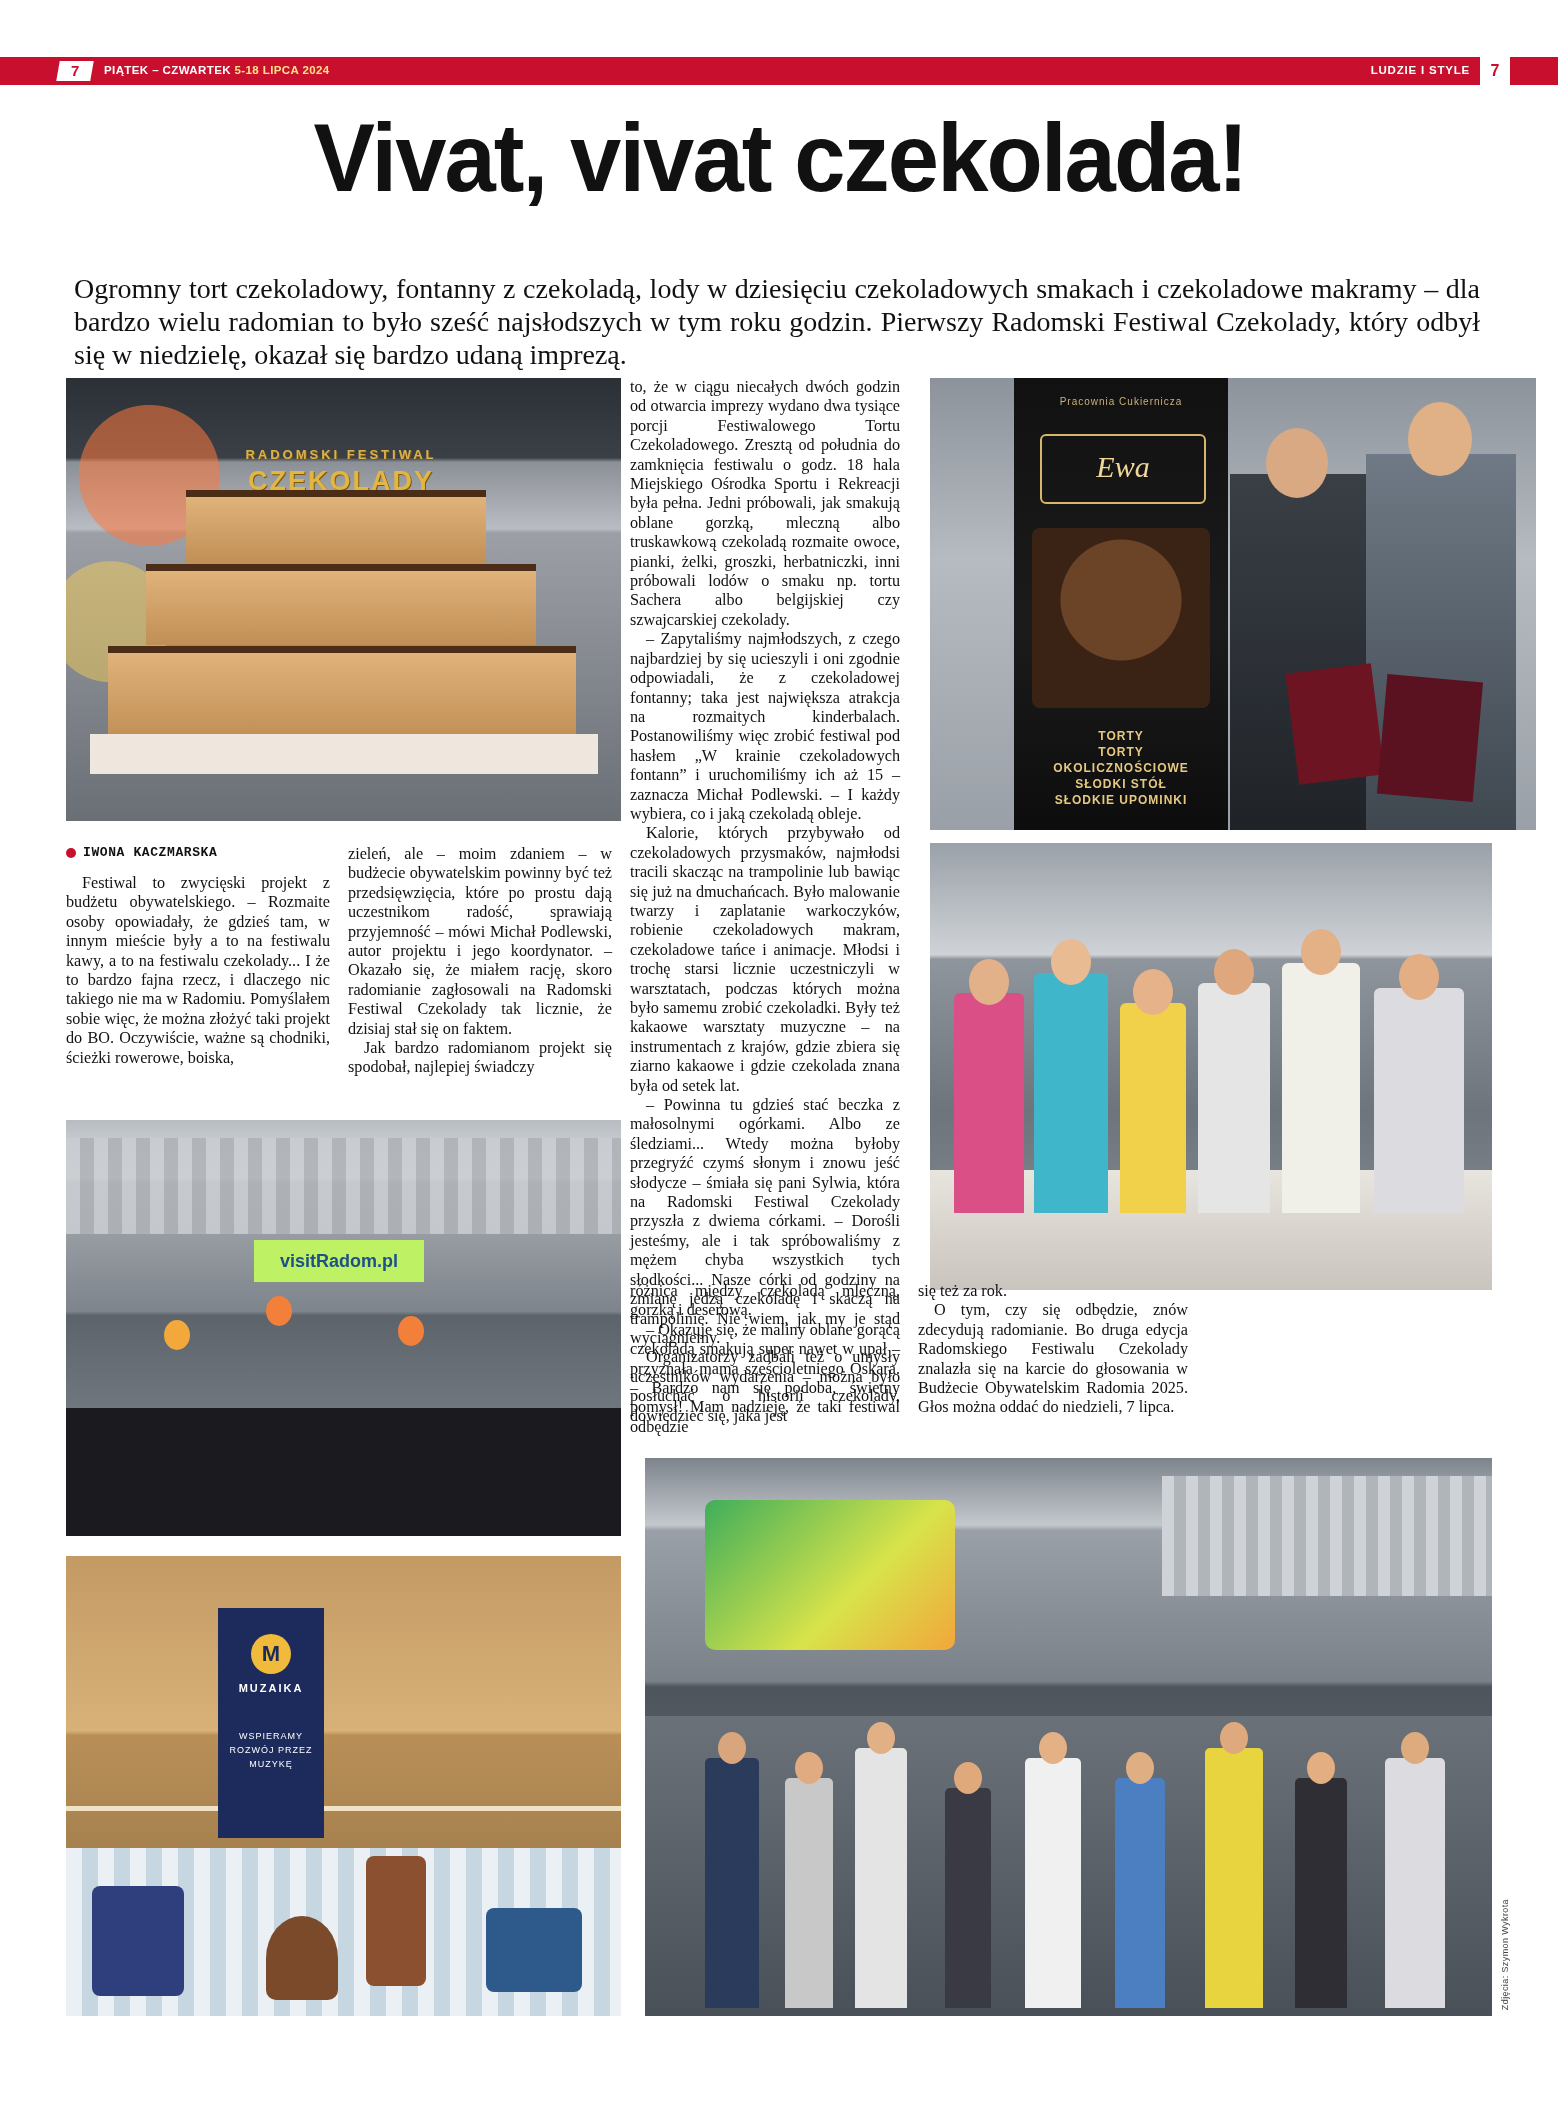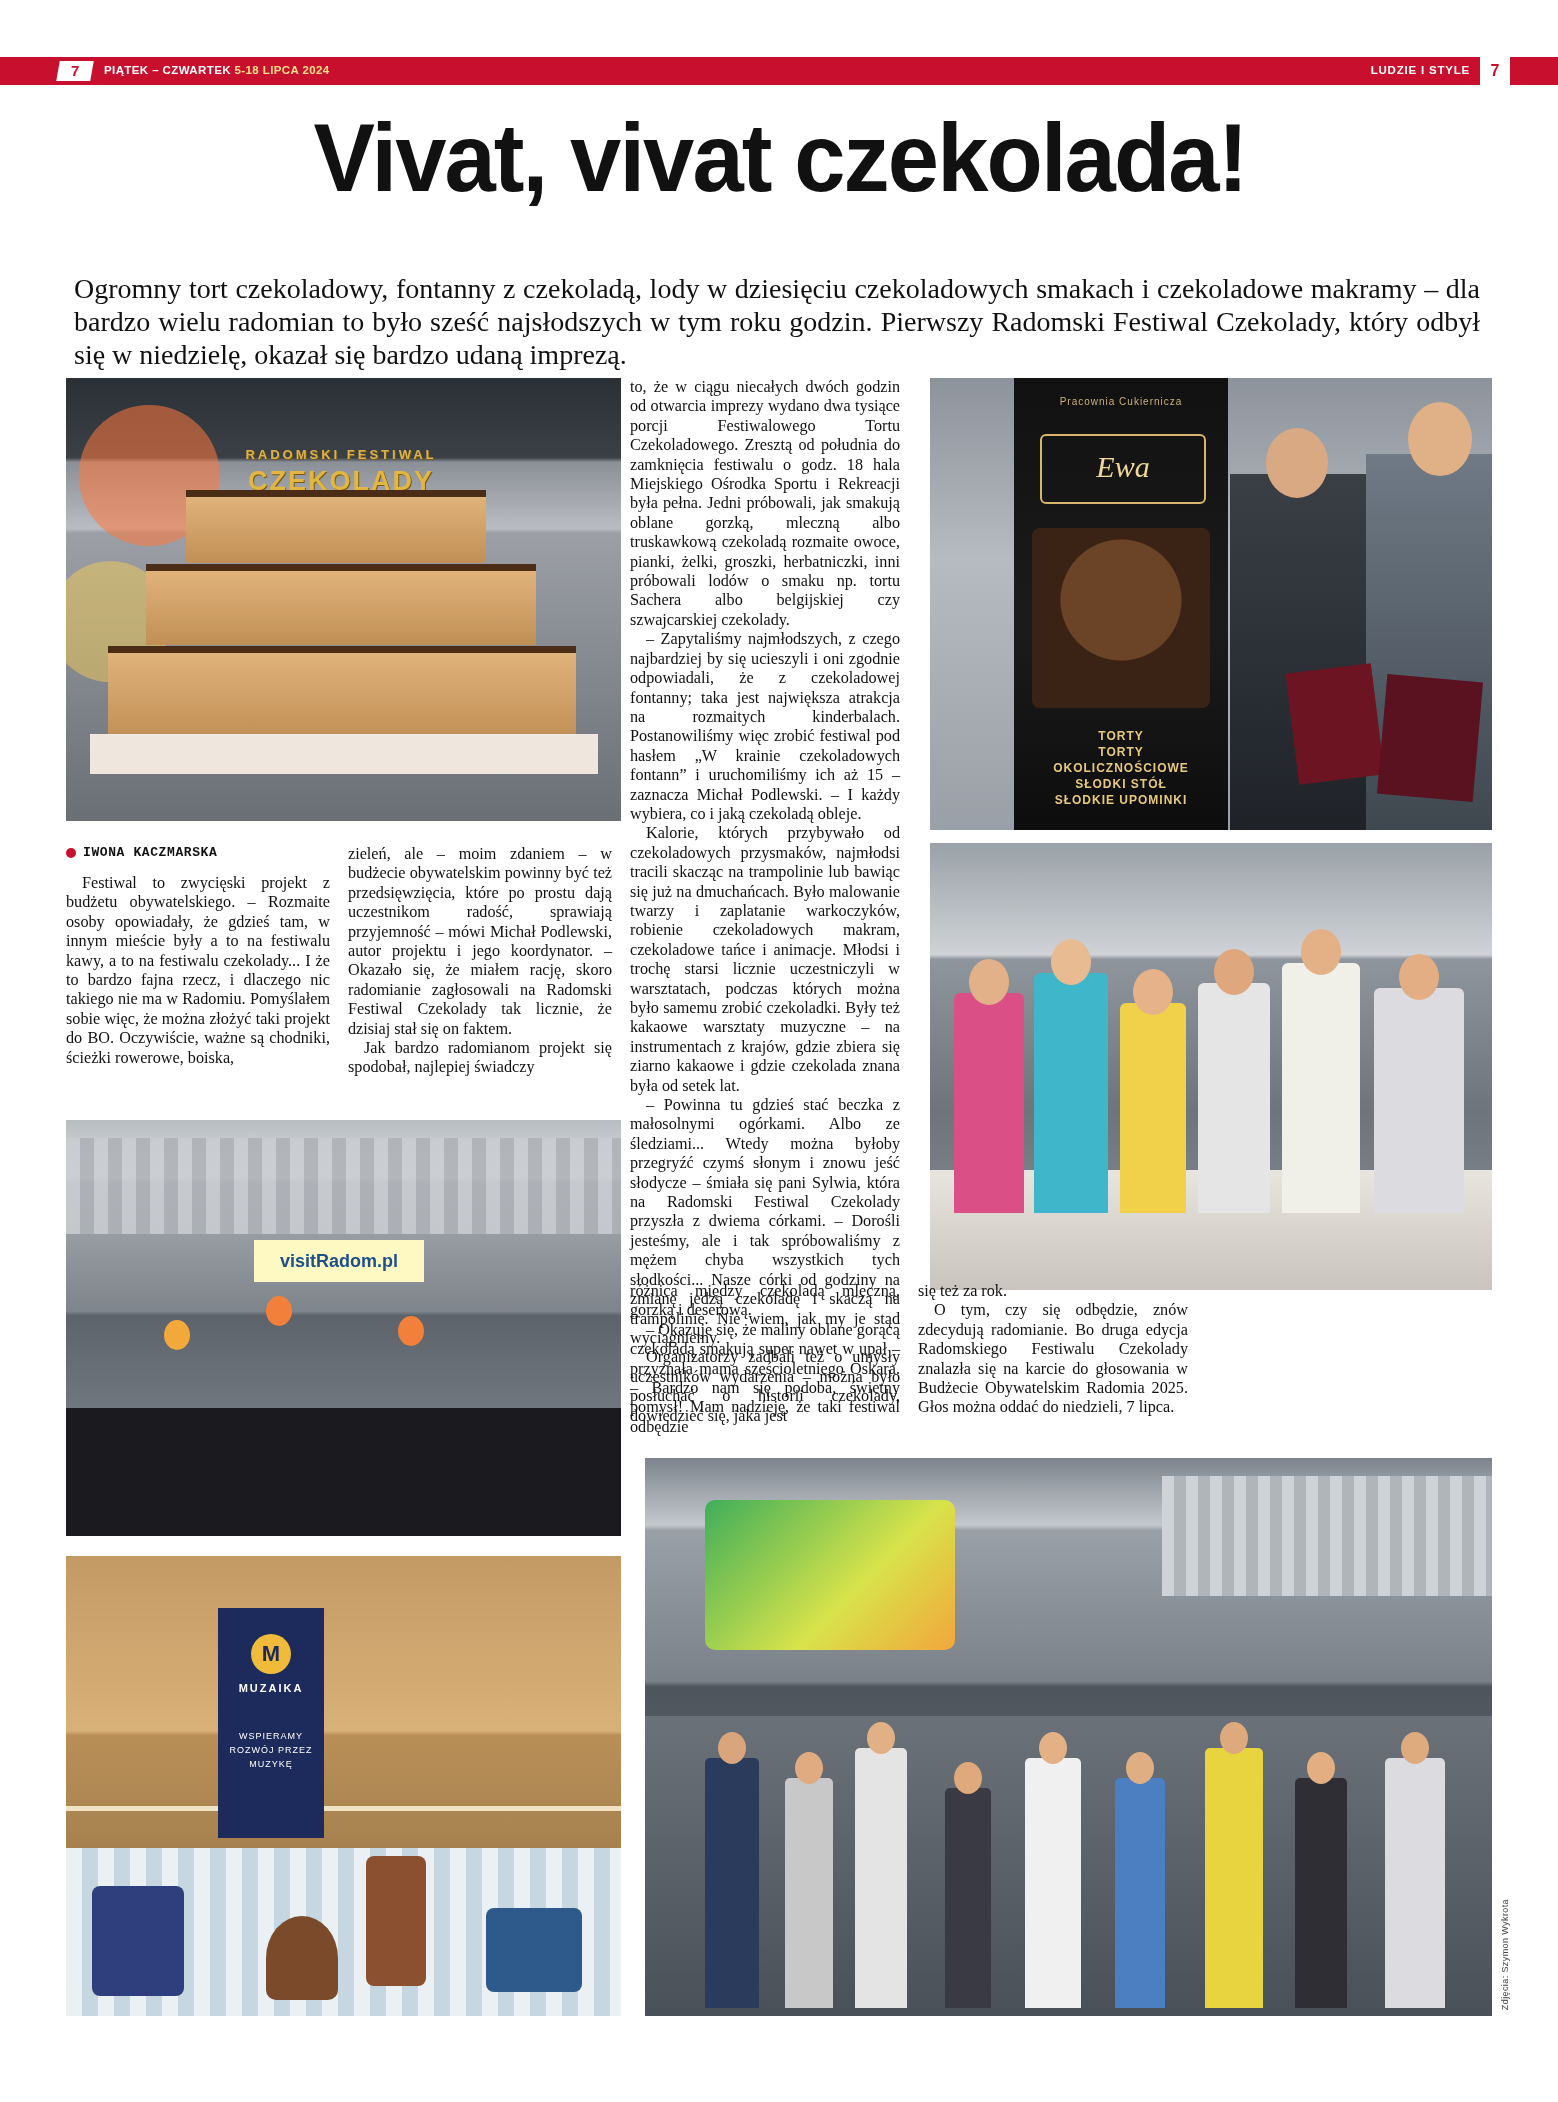--- a/index.html
+++ b/index.html
@@ -129,21 +129,21 @@
   #photo-cake .base { position:absolute; left:24px; top:356px; width:508px; height:40px; background:#efe7dd; }
   #photo-cake .letters {
     position:absolute; left:110px; top:64px; width:330px; height:48px;
     font-family:"Liberation Sans", sans-serif; font-weight:bold; font-size:27px;
     color:#e2b640; letter-spacing:2px; text-align:center; line-height:26px;
     text-shadow: 1px 1px 0 #7a5a12;
   }
   #photo-cake .letters small { display:block; font-size:13px; letter-spacing:3px; color:#d9b24d; }
 
   
-  #photo-men { left: 930px; top: 378px; width: 562px; height: 452px; }
+  #photo-men { left: 930px; top: 378px; width: 562px; height: 452px; padding-left: 44px; }
   #photo-men .bg {
     position:absolute; inset:0;
     background: linear-gradient(180deg,#8d939b 0%, #b6bbc1 40%, #9aa0a7 100%);
   }
   #photo-men .banner {
     position:absolute; left:84px; top:0; width:214px; height:452px;
     background: linear-gradient(180deg,#111 0%, #1b1b1b 55%, #0d0d0d 100%);
   }
   #photo-men .banner .bn-logo {
     position:absolute; left:26px; top:56px; width:162px; height:66px;
@@ -192,21 +192,21 @@
     position:absolute; inset:0;
     background: linear-gradient(180deg,#b7bcc1 0%, #e2e4e6 14%, #a8adb3 15%, #7e848b 46%, #5d636a 47%, #8c9299 100%);
   }
   #photo-crowd .seats {
     position:absolute; left:0; top:18px; width:555px; height:96px;
     background: repeating-linear-gradient(90deg,#c9ccd0 0 14px,#aeb2b7 14px 28px);
     opacity:0.9;
   }
   #photo-crowd .banner {
     position:absolute; left:188px; top:120px; width:170px; height:42px;
-    background:#fef9c3; color:#1d4f8b; font-family:"Liberation Sans", sans-serif;
+    background:#bef264; color:#1d4f8b; font-family:"Liberation Sans", sans-serif;
     font-weight:bold; font-size:18px; line-height:42px; text-align:center;
   }
   #photo-crowd .tablecloth {
     position:absolute; left:0; bottom:0; width:555px; height:128px; background:#1b1b1f;
   }
   #photo-crowd .balloon { position:absolute; width:26px; height:30px; border-radius:50%; background:#f2803a; }
 
   
   #photo-music { left: 66px; top: 1556px; width: 555px; height: 460px; }
   #photo-music .bg {

